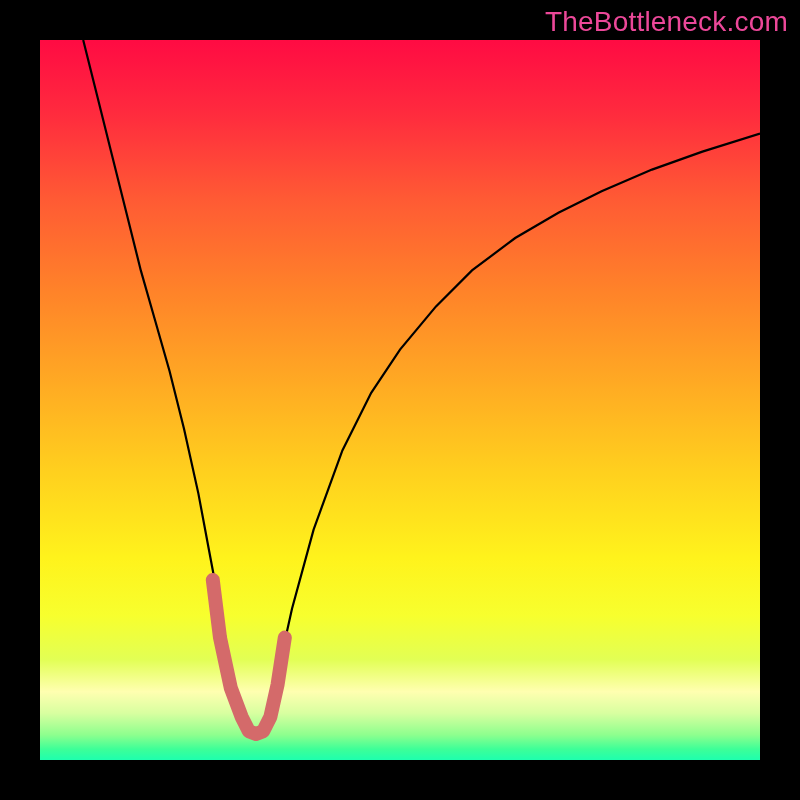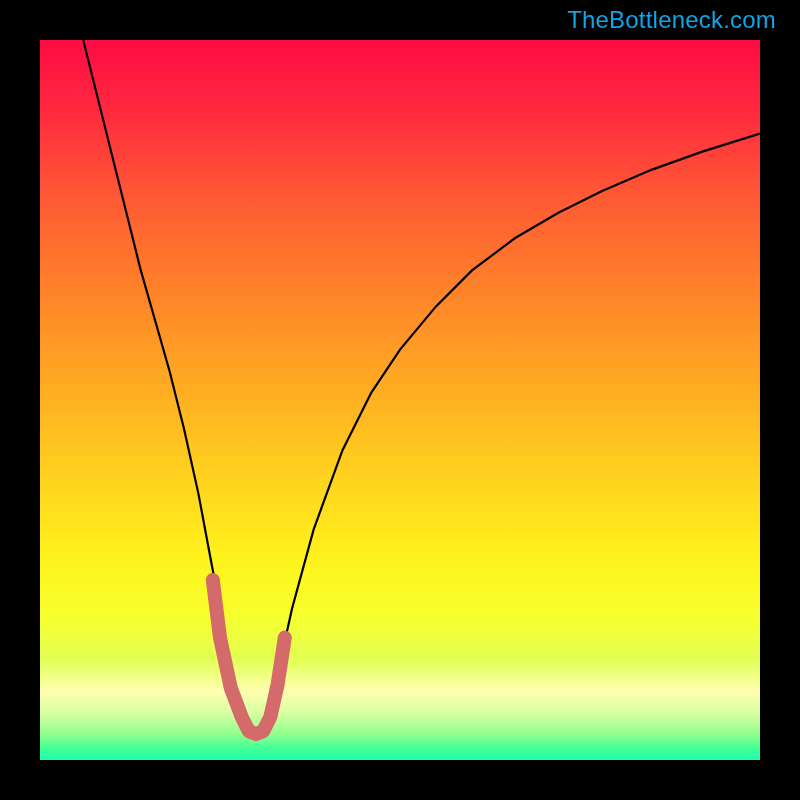--- a/index.html
+++ b/index.html
@@ -22,23 +22,23 @@
   .plot {
     position: absolute;
     left: 40px;
     top: 40px;
     width: 720px;
     height: 720px;
   }
   .watermark {
     position: absolute;
     top: 6px;
-    right: 24px;
-    color: #0ea5e9;
-    font-size: 24px;
+    right: 12px;
+    color: #ec4899;
+    font-size: 28px;
     letter-spacing: 0.2px;
     font-weight: 400;
   }
 </style>
 </head>
 <body>
 
 <div class="frame">
   <svg class="plot" viewBox="0 0 720 720" width="720" height="720" preserveAspectRatio="none">
     <defs>

